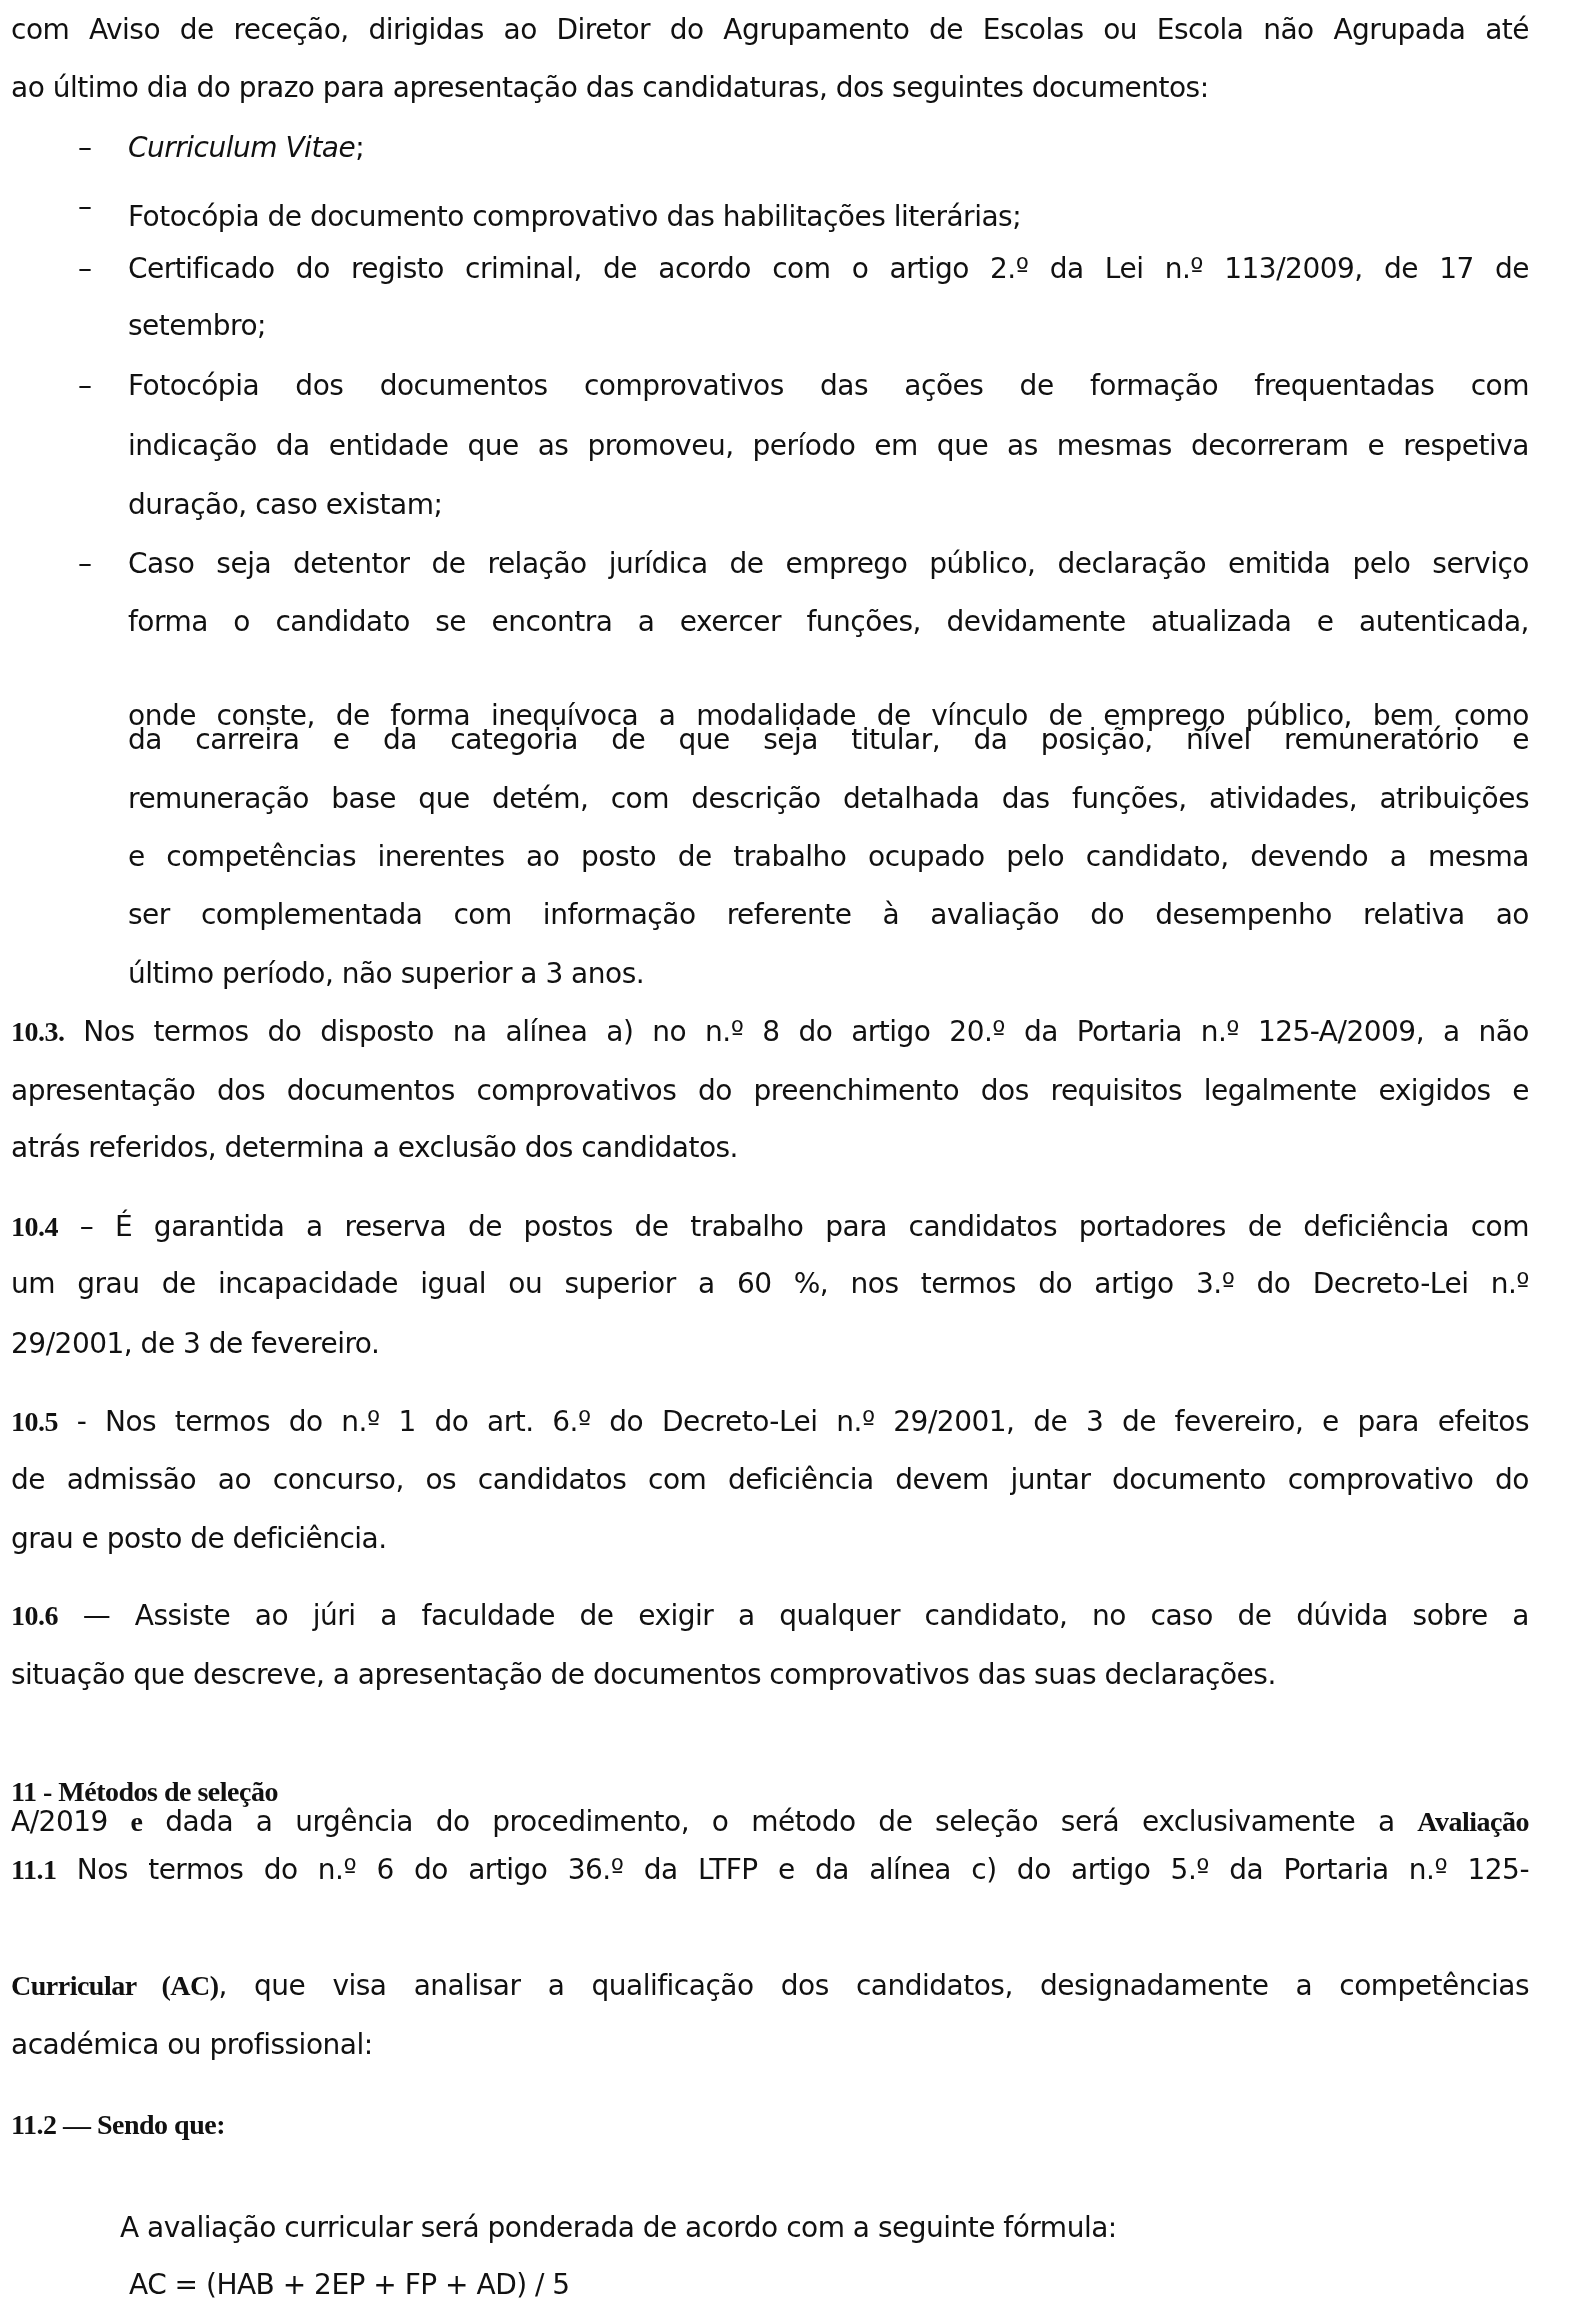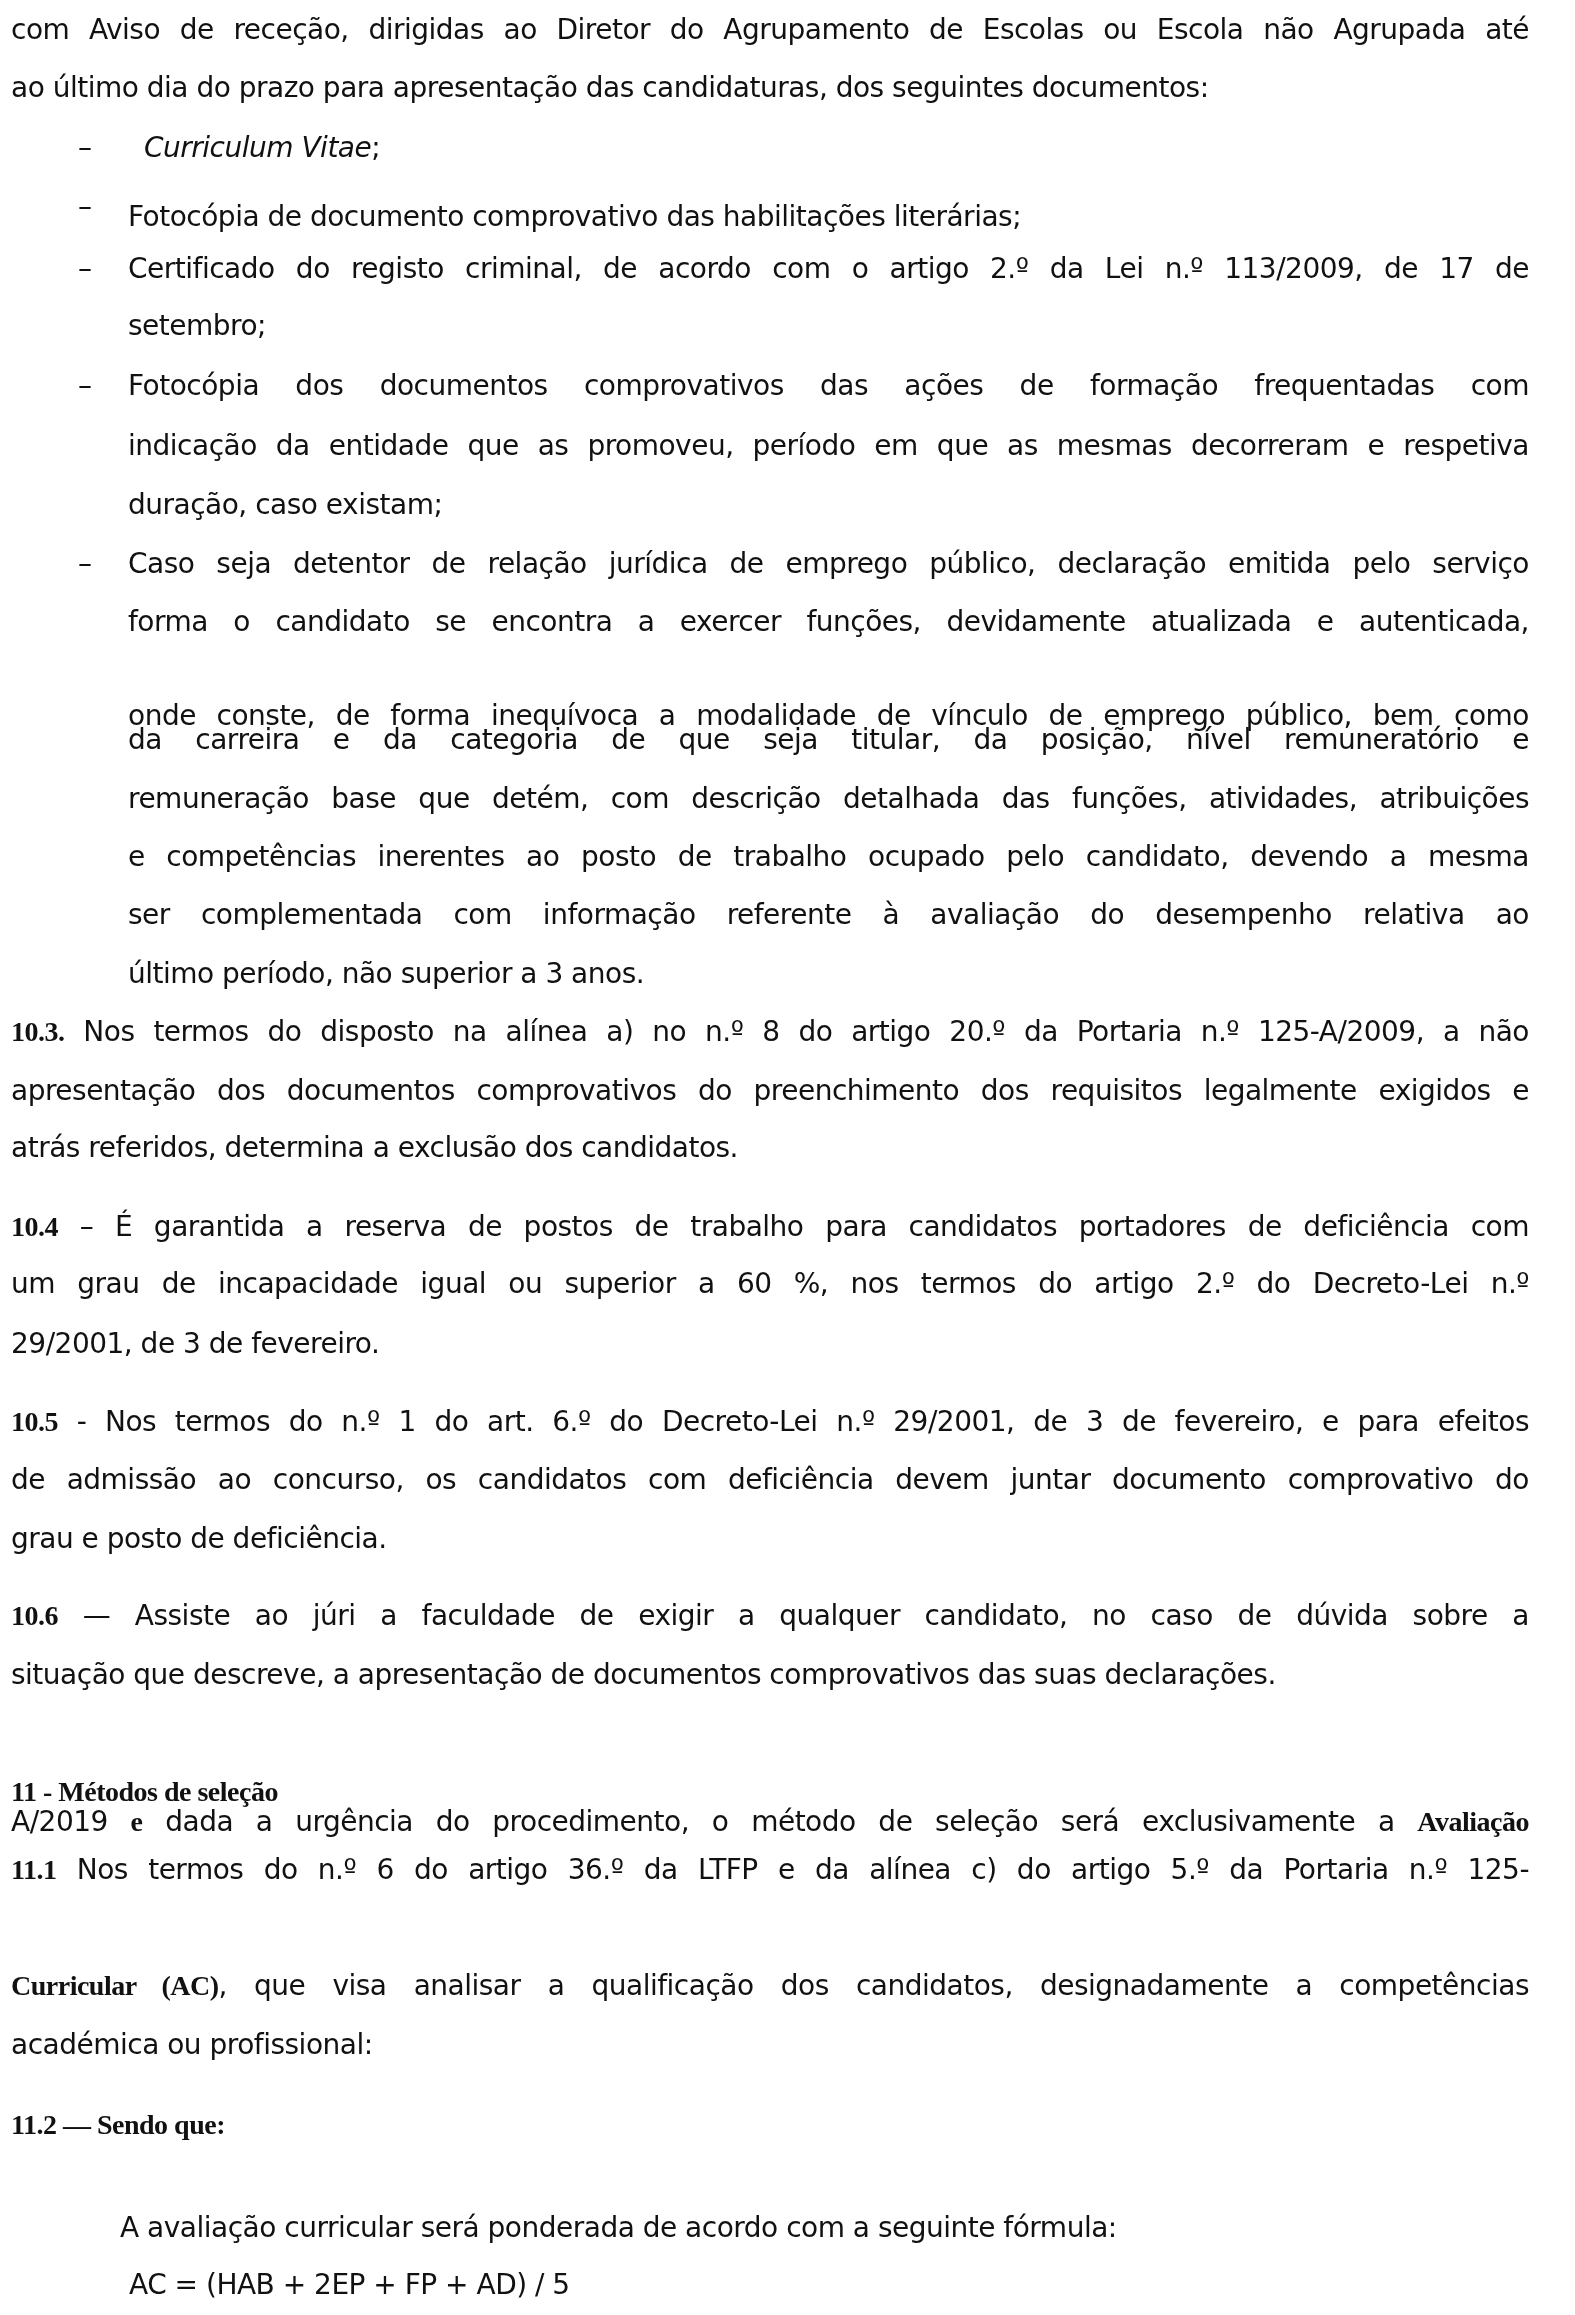--- a/index.html
+++ b/index.html
@@ -9,21 +9,21 @@
   }
   .ln {
     position: absolute; left: 11px; width: 1518px;
     font-size: 28px; line-height: 36px; white-space: nowrap;
     letter-spacing: -0.5px;
   }
   .just { text-align: justify; text-align-last: justify; white-space: normal; }
   .ind { left: 128px; width: 1401px; }
   .dash { position: absolute; left: 78px; font-size: 28px; line-height: 36px; }
   .b { font-weight: bold; font-family: Liberation Serif, serif; }
-  .i { font-style: italic; margin-left: 16px; }
+  .i { font-style: italic; }
   .ind2 { left: 120px; width: 1266px; }
   .ind3 { left: 129px; width: 905px; }
 </style>
 </head>
 <body>
 
 <div class="ln just" style="top:11.8px">com Aviso de receção, dirigidas ao Diretor do Agrupamento de Escolas ou Escola não Agrupada até</div>
 <div class="ln" style="top:70px">ao último dia do prazo para apresentação das candidaturas, dos seguintes documentos:</div>
 
 <span class="dash" style="top:130px">–</span>
@@ -49,21 +49,21 @@
 <div class="ln ind just" style="top:781px">remuneração base que detém, com descrição detalhada das funções, atividades, atribuições</div>
 <div class="ln ind just" style="top:839px">e competências inerentes ao posto de trabalho ocupado pelo candidato, devendo a mesma</div>
 <div class="ln ind just" style="top:897px">ser complementada com informação referente à avaliação do desempenho relativa ao</div>
 <div class="ln ind" style="top:956px">último período, não superior a 3 anos.</div>
 
 <div class="ln just" style="top:1014px"><span class="b">10.3.</span><span> Nos termos do disposto na alínea a) no n.º 8 do artigo 20.º da Portaria n.º 125-A/2009, a não</span></div>
 <div class="ln just" style="top:1073px">apresentação dos documentos comprovativos do preenchimento dos requisitos legalmente exigidos e</div>
 <div class="ln" style="top:1130px">atrás referidos, determina a exclusão dos candidatos.</div>
 
 <div class="ln just" style="top:1209px"><span class="b">10.4</span><span> – É garantida a reserva de postos de trabalho para candidatos portadores de deficiência com</span></div>
-<div class="ln just" style="top:1266px">um grau de incapacidade igual ou superior a 60 %, nos termos do artigo 2.º do Decreto-Lei n.º</div>
+<div class="ln just" style="top:1266px">um grau de incapacidade igual ou superior a 60 %, nos termos do artigo 3.º do Decreto-Lei n.º</div>
 <div class="ln" style="top:1326px">29/2001, de 3 de fevereiro.</div>
 
 <div class="ln just" style="top:1404px"><span class="b">10.5</span><span> - Nos termos do n.º 1 do art. 6.º do Decreto-Lei n.º 29/2001, de 3 de fevereiro, e para efeitos</span></div>
 <div class="ln just" style="top:1462px">de admissão ao concurso, os candidatos com deficiência devem  juntar documento comprovativo do</div>
 <div class="ln" style="top:1521px">grau e posto de deficiência.</div>
 
 <div class="ln just" style="top:1598px"><span class="b">10.6</span><span> — Assiste ao júri a faculdade de exigir a qualquer candidato, no caso de dúvida sobre a</span></div>
 <div class="ln" style="top:1657px">situação que descreve, a apresentação de documentos comprovativos das suas declarações.</div>
 
 <div class="ln b" style="top:1774px">11 - Métodos de seleção</div>

